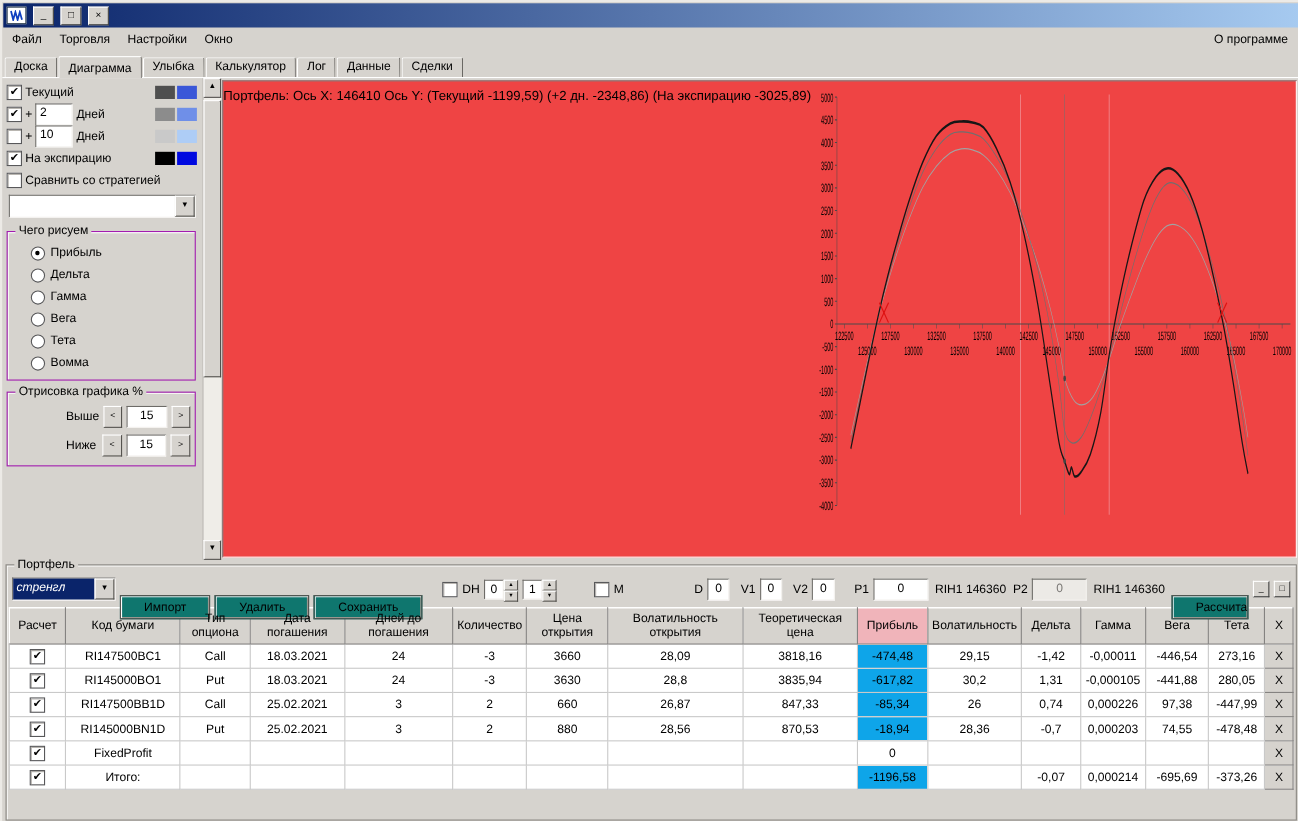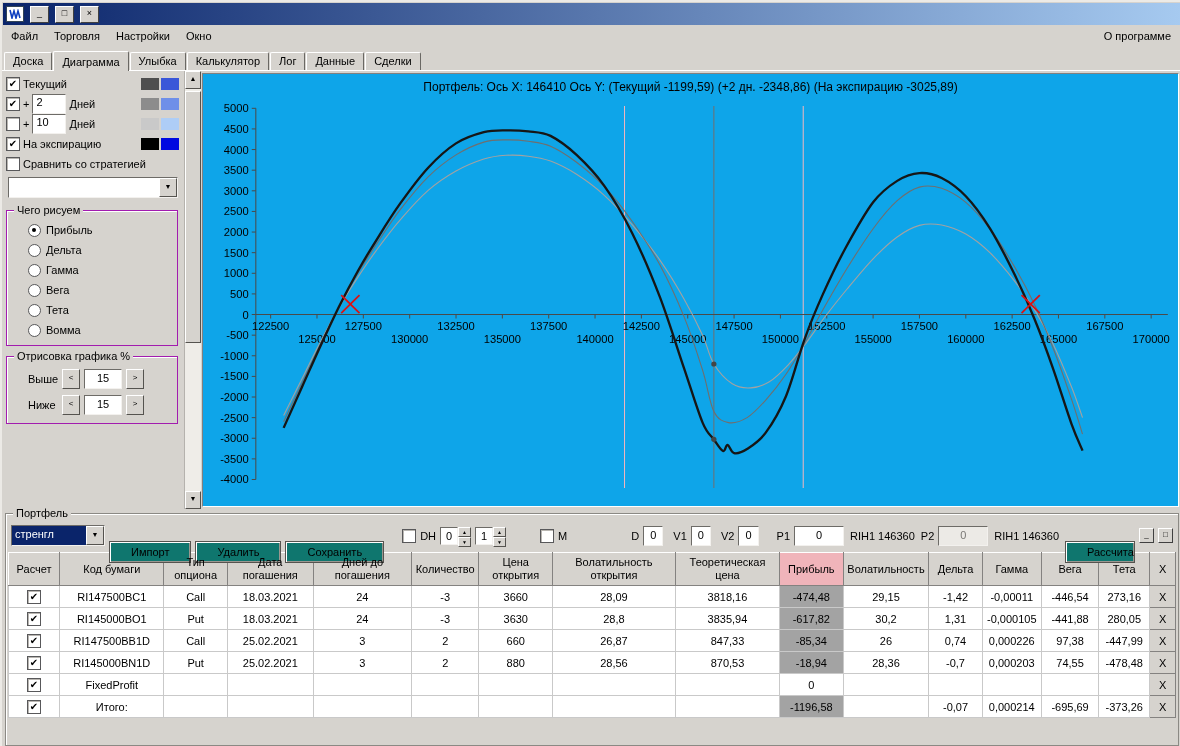--- a/index.html
+++ b/index.html
@@ -20,38 +20,38 @@
   .tab.active{position:relative;z-index:3;padding-top:4px;margin-bottom:-1px;}
   
   .main{height:438px;display:flex;border-top:1px solid #fff;flex:none;}
   .sidebar{width:176px;padding:3px 2px 2px 4px;display:flex;flex-direction:column;}
   .leg{display:flex;align-items:center;height:20px;gap:3px;}
   .cb{width:12px;height:12px;background:#fff;border:1px solid #58585a;box-shadow:inset 1px 1px 0 #b9b6b1;font-size:10px;line-height:11px;text-align:center;flex:none;overflow:hidden;}
   .mini-field{width:26px;height:16px;background:#fff;border:1px solid;border-color:#6d6b67 #f3f1ee #f3f1ee #6d6b67;padding:1px 3px;line-height:13px;overflow:hidden;}
   .swatches{margin-left:auto;display:flex;gap:2px;margin-right:3px;}
   .sw{width:18px;height:12px;}
   .combo{display:flex;height:19px;background:#fff;border:1px solid;border-color:#6d6b67 #f3f1ee #f3f1ee #6d6b67;align-items:stretch;}
-  .combo-val{flex:1;padding:2px 3px;white-space:nowrap;overflow:hidden;}
+  .combo-val{flex:1;padding:2px 3px;white-space:nowrap;overflow:hidden;font-style:italic;}
   .combo-val.sel-blue{background:#0a246a;color:#fff;}
   .combo-arrow{width:16px;background:#d6d3ce;border:1px solid;border-color:#fff #55534f #55534f #fff;font-size:7px;line-height:15px;text-align:center;flex:none;}
   .side-combo{margin:3px 4px 4px 2px;}
   .groupbox{border:1px solid #a21caf;box-shadow:1px 1px 0 #fff inset;position:relative;margin:8px 4px 2px 0;padding:9px 4px 5px 21px;}
   .gb-title{position:absolute;top:-7px;left:7px;background:#d6d3ce;padding:0 3px;white-space:nowrap;}
   .radio-row{display:flex;align-items:center;gap:5px;height:20px;}
   .radio{width:11px;height:11px;border-radius:50%;background:#fff;border:1px solid #58585a;position:relative;flex:none;}
   .radio.sel::after{content:"";position:absolute;left:3px;top:3px;width:4px;height:4px;border-radius:50%;background:#000;}
-  .rg-row{display:flex;align-items:center;gap:4px;height:26px;}
+  .rg-row{display:flex;align-items:center;gap:4px;height:26px;margin-left:32px;}
   .rg-row .lab{width:30px;}
   .sm-btn{width:16px;height:18px;background:#d6d3ce;border:1px solid;border-color:#fff #55534f #55534f #fff;font-size:8px;line-height:16px;text-align:center;}
   .rg-field{width:36px;height:18px;background:#fff;border:1px solid;border-color:#6d6b67 #f3f1ee #f3f1ee #6d6b67;text-align:center;line-height:16px;}
   .vscroll{width:16px;background:#efede8;border-left:1px solid #b5b2ad;display:flex;flex-direction:column;flex:none;}
   .vs-btn{height:16px;background:#d6d3ce;border:1px solid;border-color:#fff #55534f #55534f #fff;font-size:7px;line-height:14px;text-align:center;flex:none;}
   .vs-thumb{margin-top:2px;height:250px;background:#d6d3ce;border:1px solid;border-color:#fff #55534f #55534f #fff;}
   .vs-track{flex:1;}
-  .chartpanel{flex:1;background:#0ea5e9;border:1px solid;border-color:#808080 #fff #fff #808080;margin:2px 3px 2px 1px;display:flex;flex-direction:column;overflow:hidden;}
+  .chartpanel{flex:1;background:#ef4444;border:1px solid;border-color:#808080 #fff #fff #808080;margin:2px 3px 2px 1px;display:flex;overflow:hidden;}
   .chart-title{text-align:center;font-size:12px;padding-top:6px;flex:none;white-space:nowrap;}
   svg{font-family:"Liberation Sans",sans-serif;display:block;}
   
   .pf-wrap{flex:1;padding:4px 3px 2px;display:flex;flex-direction:column;}
   .pf{flex:1;border:1px solid #8b8984;box-shadow:1px 1px 0 #fff inset;position:relative;padding:8px 2px 2px;}
   .pf-bar{display:flex;align-items:center;gap:4px;height:25px;margin:1px 3px 4px;}
   .pf-combo{width:92px;flex:none;}
   .btn{height:22px;background:#0f766e;border:1px solid #55534f;box-shadow:inset 1px 1px 0 #fff,inset -1px -1px 0 #9a9790;padding:0 21px;font:inherit;white-space:nowrap;cursor:default;margin-top:32px;}
   .btn.calc{margin-left:auto;max-width:70px;overflow:hidden;}
   .lbl{white-space:nowrap;}
@@ -63,21 +63,21 @@
   .spin-a{display:flex;flex-direction:column;width:13px;}
   .spin-a i{flex:1;font-style:normal;font-size:5px;line-height:8px;text-align:center;background:#d6d3ce;border:1px solid;border-color:#fff #55534f #55534f #fff;}
   .ticker{white-space:nowrap;padding:0 2px;}
   .tb-mini{width:13px;height:13px;background:#d6d3ce;border:1px solid;border-color:#fff #404040 #404040 #fff;font-size:8px;line-height:11px;text-align:center;flex:none;}
   .ml14{margin-left:14px;}.ml30{margin-left:30px;}.ml60{margin-left:60px;}.ml6{margin-left:6px;}
   
   .grid{width:100%;border-collapse:collapse;table-layout:fixed;background:#fff;}
   .grid th{background:#d6d3ce;border:1px solid;border-color:#fff #848280 #848280 #fff;font-weight:normal;font-size:11px;padding:1px 1px;height:30px;white-space:pre-line;overflow:hidden;line-height:13px;}
   .grid td{border:1px solid #c9c9c9;height:21px;text-align:center;padding:0 2px;overflow:hidden;white-space:nowrap;}
   .grid th.pink{background:#f0b4ba;}
-  .grid td.pink{background:#a3a3a3;margin-left:39px;}
+  .grid td.pink{background:#0ea5e9;margin-left:39px;}
   .grid td.x-cell{background:#d6d3ce;border:1px solid;border-color:#fff #848280 #848280 #fff;padding:0;}
   .cb-cell .cb{display:inline-block;vertical-align:middle;}
   
   .status{height:20px;flex:none;display:flex;align-items:center;margin:1px 2px 2px;border:1px solid;border-color:#8a8884 #fff #fff #8a8884;padding:0 5px;white-space:nowrap;overflow:hidden;}
 </style>
 </head>
 <body>
 
 <div class="window">
 

